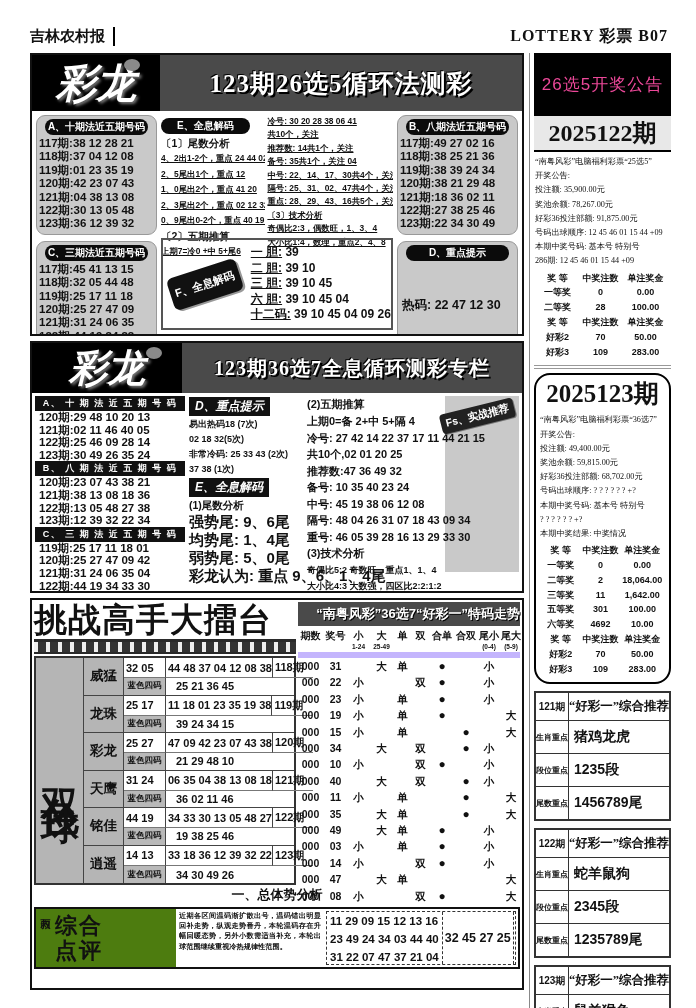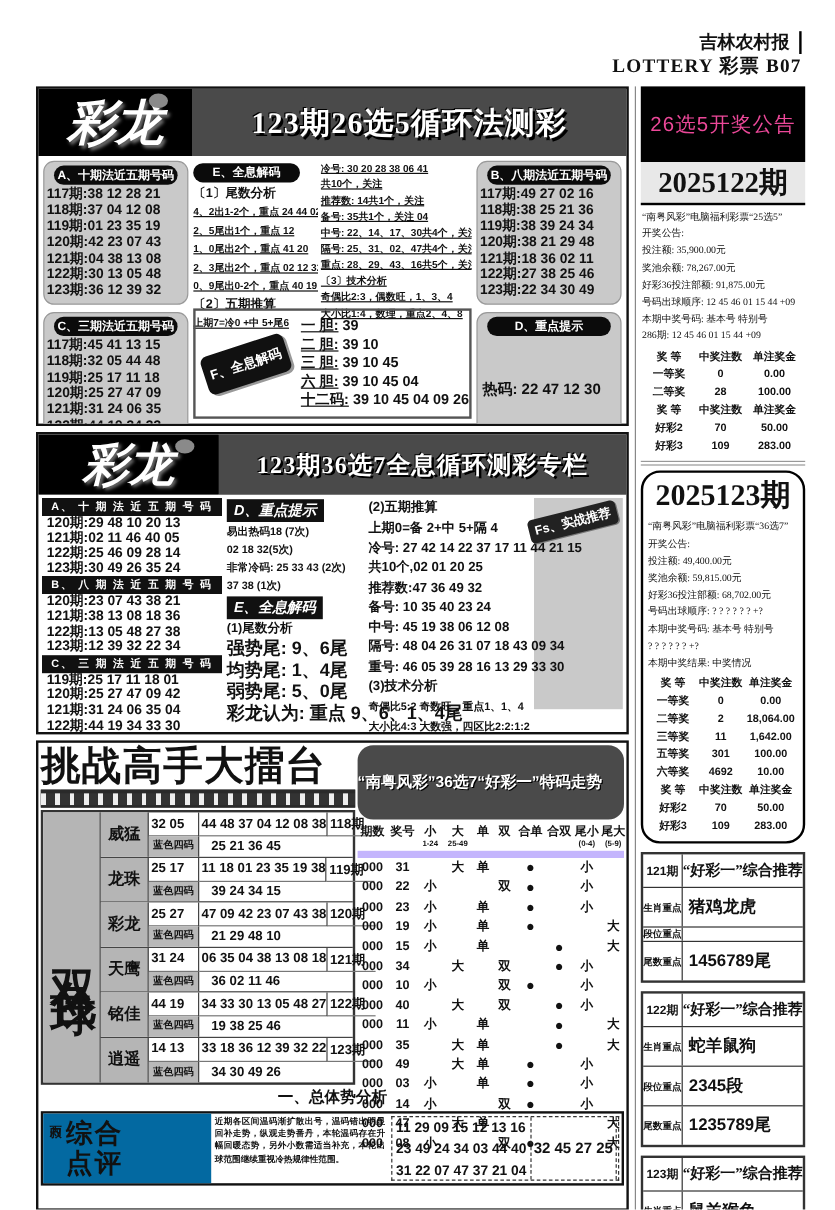--- a/index.html
+++ b/index.html
@@ -1,17 +1,17 @@
 <!DOCTYPE html>
 <html><head>
 <meta charset="utf-8">
 <style>
   *{box-sizing:border-box;margin:0;padding:0;}
   body{width:696px;height:1008px;background:#fff;font-family:"Liberation Sans",sans-serif;color:#111;overflow:hidden;}
-  .masthead{margin:26px 28px 6px 30px;display:flex;justify-content:space-between;align-items:flex-end;flex-direction:column;}
+  .masthead{margin:26px 28px 6px 30px;display:flex;justify-content:space-between;align-items:center;}
   .m-left{font:bold 15px "Liberation Serif",serif;border-right:2px solid #000;padding-right:8px;}
   .m-right{font:bold 16px "Liberation Serif",serif;letter-spacing:1px;}
   .content{display:flex;gap:5px;margin:0 28px 0 30px;}
   .main{width:494px;}
   .sidebar{flex:1;border-left:1px solid #888;padding-left:4px;}
   .sec{border:2px solid #111;margin-bottom:5px;overflow:hidden;background:#fff;}
   .sec1{height:283px;}
   .sec2{height:252px;}
   .sec3{height:392px;}
   .sec-head{display:flex;height:56px;background:#000;}
@@ -62,30 +62,30 @@
   .expert{display:grid;grid-template-columns:40px 42px 1fr 40px;border-bottom:1px solid #444;font-weight:bold;height:37.5px;}
   .expert:last-child{border-bottom:none;}
   .ex-name{grid-row:1/3;background:#b5b5b5;display:flex;align-items:center;justify-content:center;font-size:13.5px;border-right:1px solid #444;}
   .ex-red2,.ex-red7,.ex-period{font-size:11px;display:flex;align-items:center;border-bottom:1px solid #777;white-space:nowrap;padding-left:2px;}
   .ex-red2{border-right:1px solid #444;}
   .ex-red7{border-right:1px solid #444;}
   .ex-bluelab{background:#b9b9b9;font-size:8.5px;display:flex;align-items:center;justify-content:center;border-right:1px solid #444;}
   .ex-blue{grid-column:3/5;font-size:11px;display:flex;align-items:center;padding-left:10px;white-space:nowrap;}
   .analysis-h{font-weight:bold;font-size:13px;text-align:center;margin:4px 0 3px;}
   .review{border:2px solid #111;display:flex;height:62px;margin:0 2px;}
-  .rv-label{width:140px;flex:none;background:#0369a1;display:flex;align-items:center;gap:3px;padding:2px;}
+  .rv-label{width:140px;flex:none;background:#4d7c0f;display:flex;align-items:center;gap:3px;padding:2px;}
   .rv-side{writing-mode:vertical-lr;font-size:10px;font-weight:bold;height:100%;}
   .rv-big{font:bold 22px "Liberation Serif",serif;line-height:25px;letter-spacing:2px;}
   .rv-text{width:148px;flex:none;font-size:7.2px;line-height:1.42;padding:2px 3px;font-weight:bold;text-align:justify;}
   .rv-nums{flex:1;border:1px dashed #333;margin:2px;display:flex;min-width:0;}
   .rv-b1{padding:0 3px;border-right:1px dashed #333;font-weight:bold;font-size:11.5px;line-height:18px;white-space:nowrap;}
   .rv-b2{flex:1;display:flex;align-items:center;justify-content:center;font-weight:bold;font-size:12.5px;border-right:1px dashed #333;white-space:nowrap;padding:0 2px;}
   .rv-b3{width:52px;flex:none;display:flex;align-items:center;justify-content:center;font:bold 28px "Liberation Serif",serif;}
   .trend{flex:1;min-width:0;}
-  .trend-title{background:#4a4a4a;color:#fff;font-weight:bold;font-size:13px;text-align:left;padding:22px 0;text-shadow:1px 1px 0 #000;white-space:nowrap;border-radius:13px;}
+  .trend-title{background:#4a4a4a;color:#fff;font-weight:bold;font-size:13px;text-align:right;padding:3px 0;text-shadow:1px 1px 0 #000;white-space:nowrap;}
   .t-head,.t-row{display:grid;grid-template-columns:25px 25px 21px 25px 17px 19px 24px 24px 22px 22px;text-align:center;}
   .t-head{font-size:10px;font-weight:bold;padding:3px 0 2px;border-bottom:6px solid #c4b5fd;}
   .t-sub{display:block;font-size:6.5px;font-weight:bold;}
   .t-row{font-size:10.5px;font-weight:bold;line-height:16.4px;}
   .t-dot{font-size:12px;line-height:16.4px;}
   .sb-title{background:#000;color:#ec4899;font-weight:normal;font-size:17px;text-align:center;padding:20px 0;letter-spacing:1px;}
   .sb-period{font:bold 24px "Liberation Serif",serif;text-align:center;background:#e8e8e8;border-bottom:2px solid #000;padding:1px 0;}
   .sb-line{font-size:8.2px;line-height:14.2px;font-family:"Liberation Serif",serif;white-space:nowrap;overflow:hidden;}
   .sb-lines{padding:3px 1px 0;}
   .prize{padding:2px 1px;}
@@ -669,20 +669,21 @@
           <div class="rec-head">
             <div class="rec-period">121期</div>
             <div class="rec-title">“好彩一”综合推荐</div>
           </div>
           <div class="rec-row">
             <div class="rec-lab">生肖重点</div>
             <div class="rec-val">猪鸡龙虎</div>
           </div>
           <div class="rec-row">
             <div class="rec-lab">段位重点</div>
+            <div class="rec-val">1235段</div>
           </div>
           <div class="rec-row">
             <div class="rec-lab">尾数重点</div>
             <div class="rec-val">1456789尾</div>
           </div>
         </div>
         <div class="rec-table">
           <div class="rec-head">
             <div class="rec-period">122期</div>
             <div class="rec-title">“好彩一”综合推荐</div>

